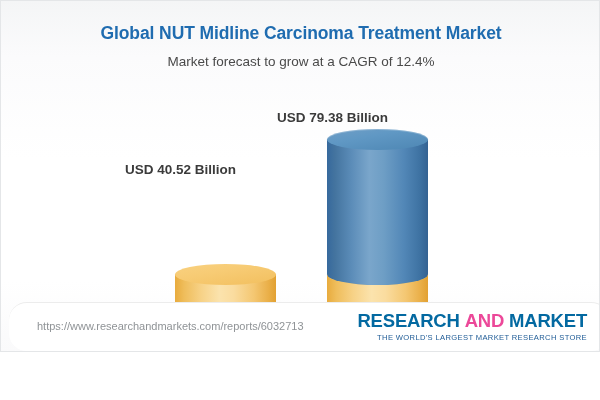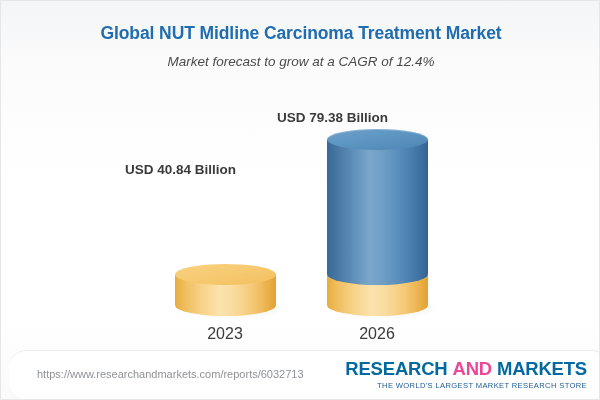--- a/index.html
+++ b/index.html
@@ -10,21 +10,21 @@
     width: 600px;
     height: 400px;
     overflow: hidden;
     font-family: "Liberation Sans", sans-serif;
     background: #ffffff;
   }
 
   .card {
     position: relative;
     width: 600px;
-    height: 400px;
+    height: 352px;
     box-sizing: border-box;
     border: 1px solid #e4e6e8;
     background: linear-gradient(180deg, #f4f5f6 0%, #fbfbfc 16%, #ffffff 45%, #ffffff 80%, #fafafb 100%);
     overflow: hidden;
   }
 
   
   .header {
     position: absolute;
     top: 0;
@@ -41,21 +41,20 @@
     letter-spacing: -0.1px;
     line-height: 22px;
   }
   .chart-subtitle {
     margin: 0;
     padding-top: 9px;
     font-size: 13.5px;
     font-weight: normal;
     color: #4a4a4a;
     line-height: 18px;
-    font-style: italic;
   }
 
   
   .plot {
     position: absolute;
     left: 0;
     top: 88px;
     width: 600px;
     height: 260px;
   }
@@ -205,21 +204,21 @@
 <div class="card">
 
   <div class="header">
     <h1 class="chart-title">Global NUT Midline Carcinoma Treatment Market</h1>
     <p class="chart-subtitle">Market forecast to grow at a CAGR of 12.4%</p>
   </div>
 
   <div class="plot">
 
     <div class="bar-group g2023">
-      <div class="value-label">USD 40.84 Billion</div>
+      <div class="value-label">USD 40.52 Billion</div>
       <div class="cyl-shadow"></div>
       <div class="cyl">
         <div class="seg yellow cyl-y">
           <div class="body"></div>
           <div class="top"></div>
         </div>
       </div>
       <div class="year-label">2023</div>
     </div>
 
@@ -238,19 +237,19 @@
       </div>
       <div class="year-label">2026</div>
     </div>
 
   </div>
 
   <div class="footer">
     <div class="footer-url">https://www.researchandmarkets.com/reports/6032713</div>
     <div class="logo">
       <div class="logo-main">
-        <span class="w1">RESEARCH</span><span>&nbsp;</span><span class="w2">AND</span><span>&nbsp;</span><span class="w3">MARKETS</span>
+        <span class="w1">RESEARCH</span><span>&nbsp;</span><span class="w2">AND</span><span>&nbsp;</span><span class="w3">MARKET</span>
       </div>
       <div class="logo-tagline">THE WORLD'S LARGEST MARKET RESEARCH STORE</div>
     </div>
   </div>
 
 </div>
 
 </body></html>

